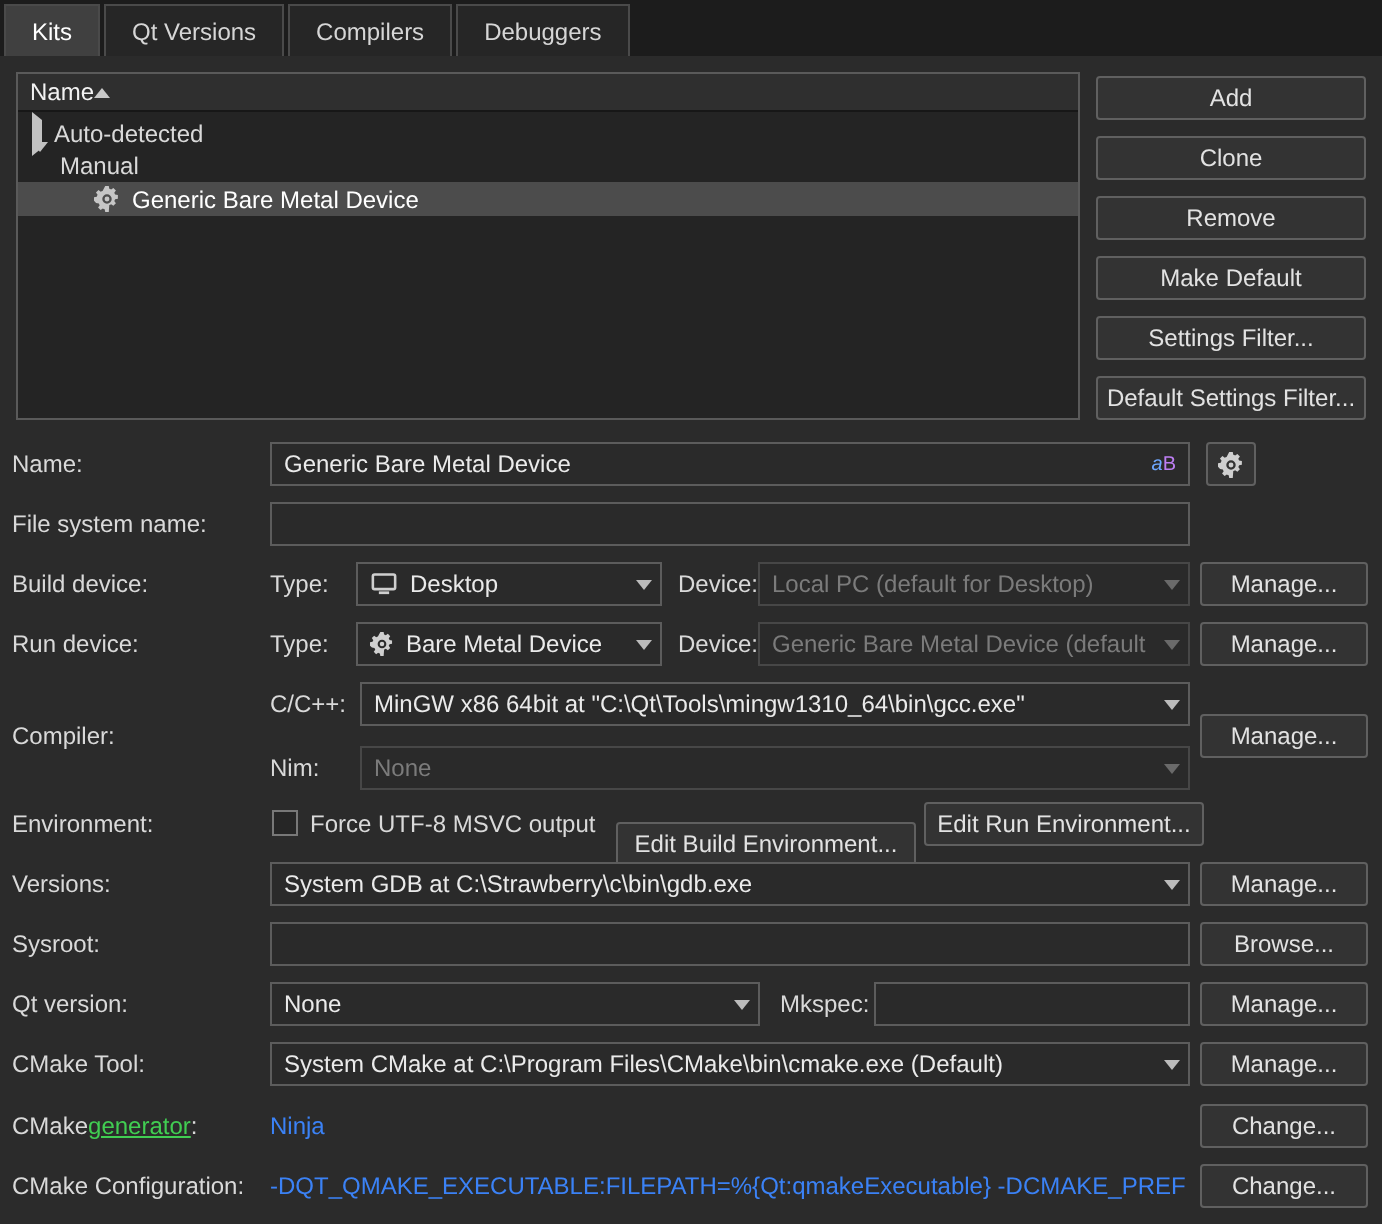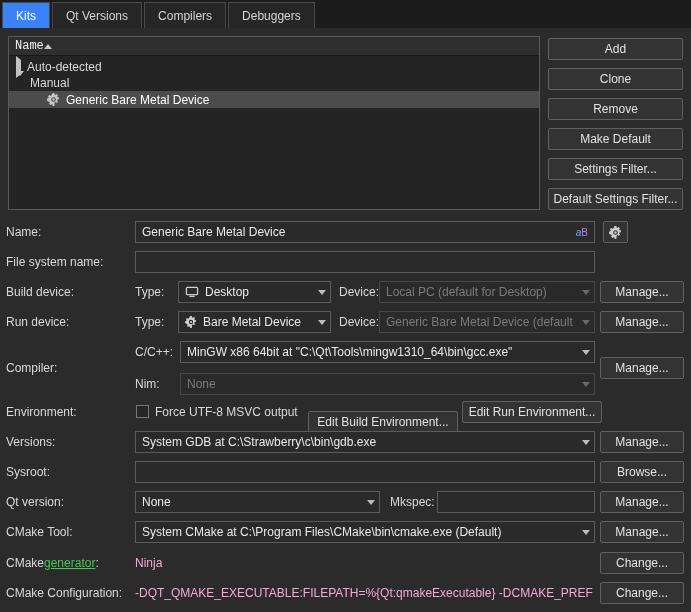--- a/index.html
+++ b/index.html
@@ -3,25 +3,25 @@
 <meta charset="utf-8">
 <style>
   * { margin:0; padding:0; box-sizing:border-box; }
   html,body { background:#1f1f1f; }
   body { font-family:"Liberation Sans","DejaVu Sans",sans-serif; font-size:12px; color:#d9d9d9; }
   .app { position:relative; width:691px; height:612px; background:#2b2b2b; overflow:hidden; }
 
   
   .tabbar { position:absolute; left:0; top:0; width:691px; height:28px; background:#1c1c1c; display:flex; align-items:flex-end; padding-left:2px; }
   .tab { height:26px; padding:0 13px; display:flex; align-items:center; background:#262626; border:1px solid #4a4a4a; border-bottom:none; color:#d6d6d6; margin-right:2px; cursor:default; }
-  .tab.active { background:#3b82f6; color:#ffffff; }
+  .tab.active { background:#404040; color:#ffffff; }
 
   
   .tree { position:absolute; left:8px; top:36px; width:532px; height:174px; background:#242424; border:1px solid #5a5a5a; }
-  .tree-header { position:absolute; left:0; top:0; right:0; height:19px; background:#2f2f2f; border-bottom:1px solid #171717; display:flex; align-items:center; padding:0 8px 0 6px; color:#f2f2f2;font-family:Liberation Mono, monospace; }
+  .tree-header { position:absolute; left:0; top:0; right:0; height:19px; background:#2f2f2f; border-bottom:1px solid #171717; display:flex; align-items:center; padding:0 8px 0 6px; color:#f2f2f2; }
   .tree-row { position:absolute; left:0; right:0; height:16px; display:flex; align-items:center; color:#d9d9d9; }
   .tree-row.selected { background:#4c4c4c; height:17px; color:#ffffff; }
   .expander { display:inline-block; margin:0 6px 0 7px; }
   .tri-right { width:0; height:0; border-top:4px solid transparent; border-bottom:4px solid transparent; border-left:5px solid #c2c2c2; }
   .tri-down  { width:0; height:0; border-left:4px solid transparent; border-right:4px solid transparent; border-top:5px solid #c2c2c2; }
   .tri-up    { width:0; height:0; border-left:4px solid transparent; border-right:4px solid transparent; border-bottom:5px solid #c8c8c8; }
   .tree-indent { display:inline-block; width:38px; }
 
   
   .btn { position:absolute; background:#333333; border:1px solid #606060; border-radius:2px; color:#e2e2e2; display:flex; align-items:center; justify-content:center; height:22px; cursor:default; }
@@ -42,21 +42,21 @@
   .type-icon { display:flex; align-items:center; margin-right:6px; flex:0 0 auto; }
 
   
   .checkbox { position:absolute; width:13px; height:13px; background:#262626; border:1px solid #787878; }
 
   .vars-icon { margin-left:auto; flex:0 0 auto; font-size:10px; letter-spacing:0; }
   .vars-icon .va { color:#6fa8ff; font-style:italic; }
   .vars-icon .vb { color:#bd7ef2; }
 
   .link { color:#41cd52; text-decoration:underline; cursor:pointer; }
-  .value-text { position:absolute; height:22px; display:flex; align-items:center; overflow:hidden; white-space:nowrap; color:#f9a8d4; }
+  .value-text { position:absolute; height:22px; display:flex; align-items:center; overflow:hidden; white-space:nowrap; color:#3b82f6; }
 </style>
 </head>
 <body>
 
 <div class="app">
 
   <div class="tabbar">
     <div class="tab active">Kits</div>
     <div class="tab">Qt Versions</div>
     <div class="tab">Compilers</div>

